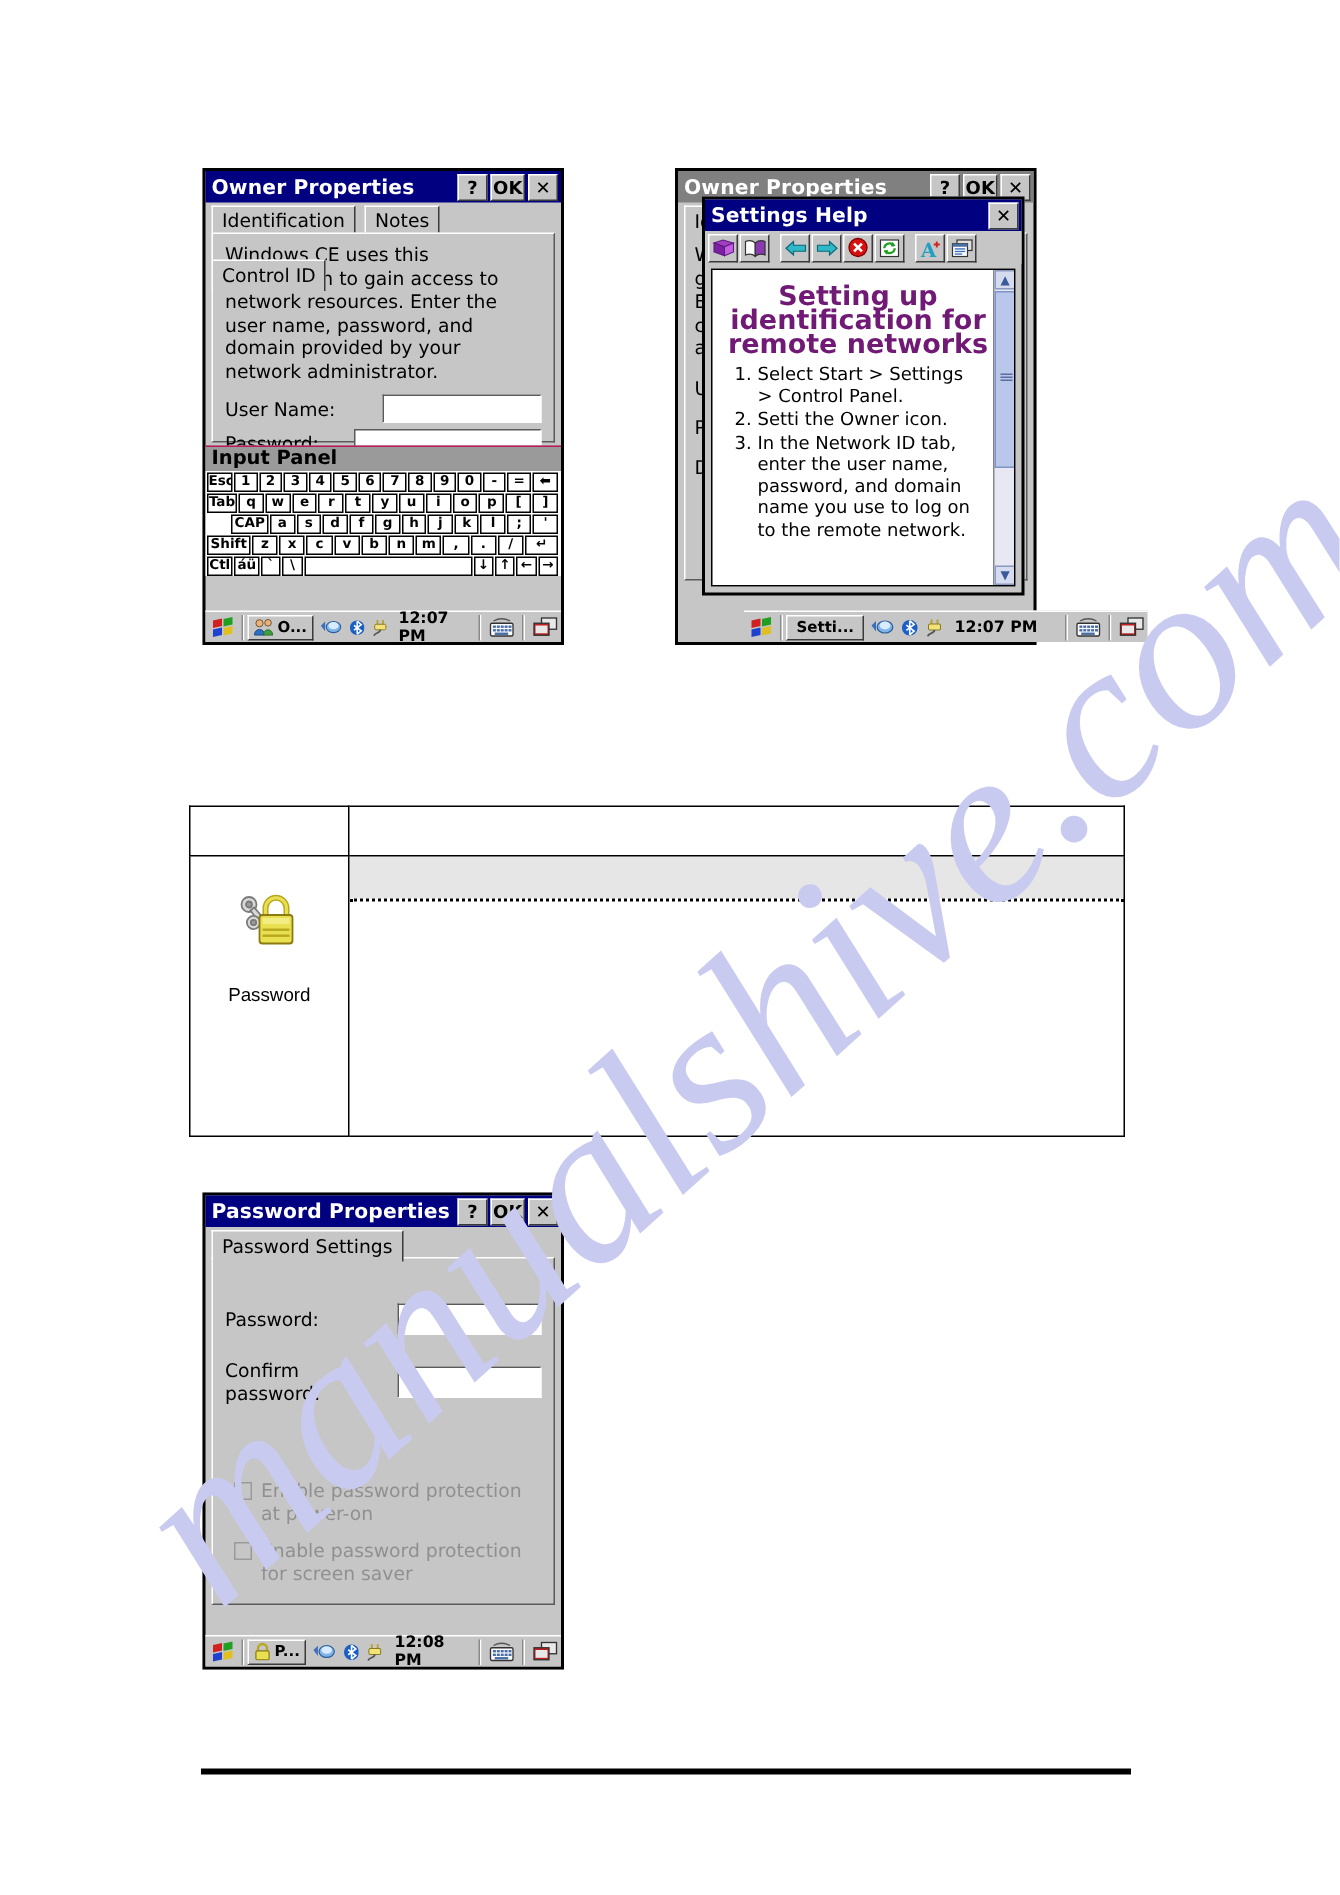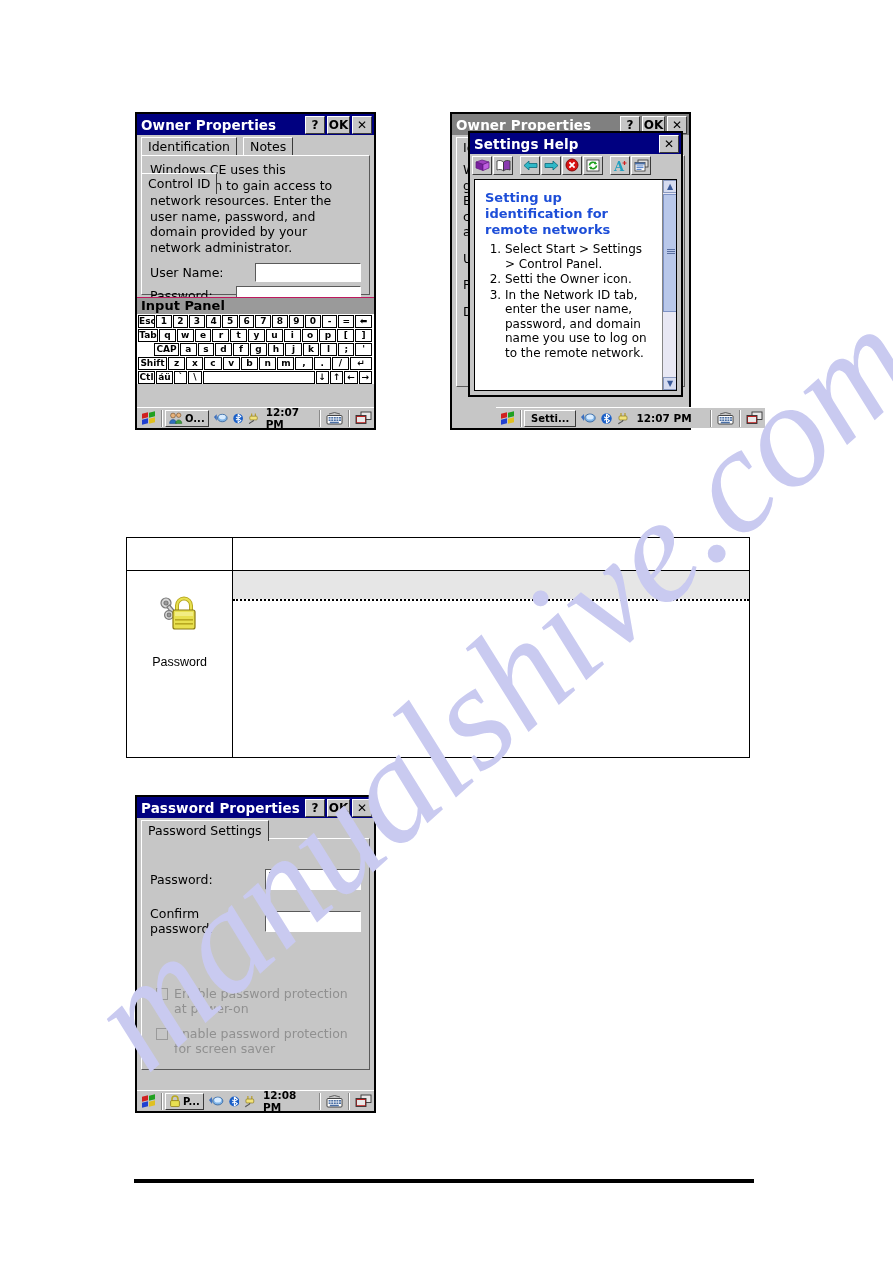--- a/index.html
+++ b/index.html
@@ -139,21 +139,21 @@
     width:20px;height:19px;background:#c6c6c6;
     border-top:1px solid #fff;border-left:1px solid #fff;
     border-right:1px solid #3a3a3a;border-bottom:1px solid #3a3a3a;
     display:flex;align-items:center;justify-content:center;box-sizing:border-box;
   }
   .hsep{width:5px;}
   .help-content{
     position:absolute;background:#fff;overflow:hidden;
     border:1px solid #000;box-sizing:border-box;
   }
-  .help-h{font-size:13px;font-weight:bold;color:#1d4ed8;line-height:16px;margin:10px 0 4px 10px;}
+  .help-h{font-size:18px;font-weight:bold;color:#701a75;line-height:16px;margin:10px 0 4px 10px;text-align:center;}
   .help-ol{margin:4px;padding-left:26px;font-size:12px;line-height:14.5px;color:#000000;}
   .help-ol li{margin-bottom:1px;}
   .scroll{
     position:absolute;width:14px;background:#e8e8f4;
     border-left:1px solid #868686;box-sizing:border-box;
   }
   .sb-arrow{
     width:14px;height:13px;background:#d6dcf0;
     border:1px solid #8a9ac0;box-sizing:border-box;
     display:flex;align-items:center;justify-content:center;

